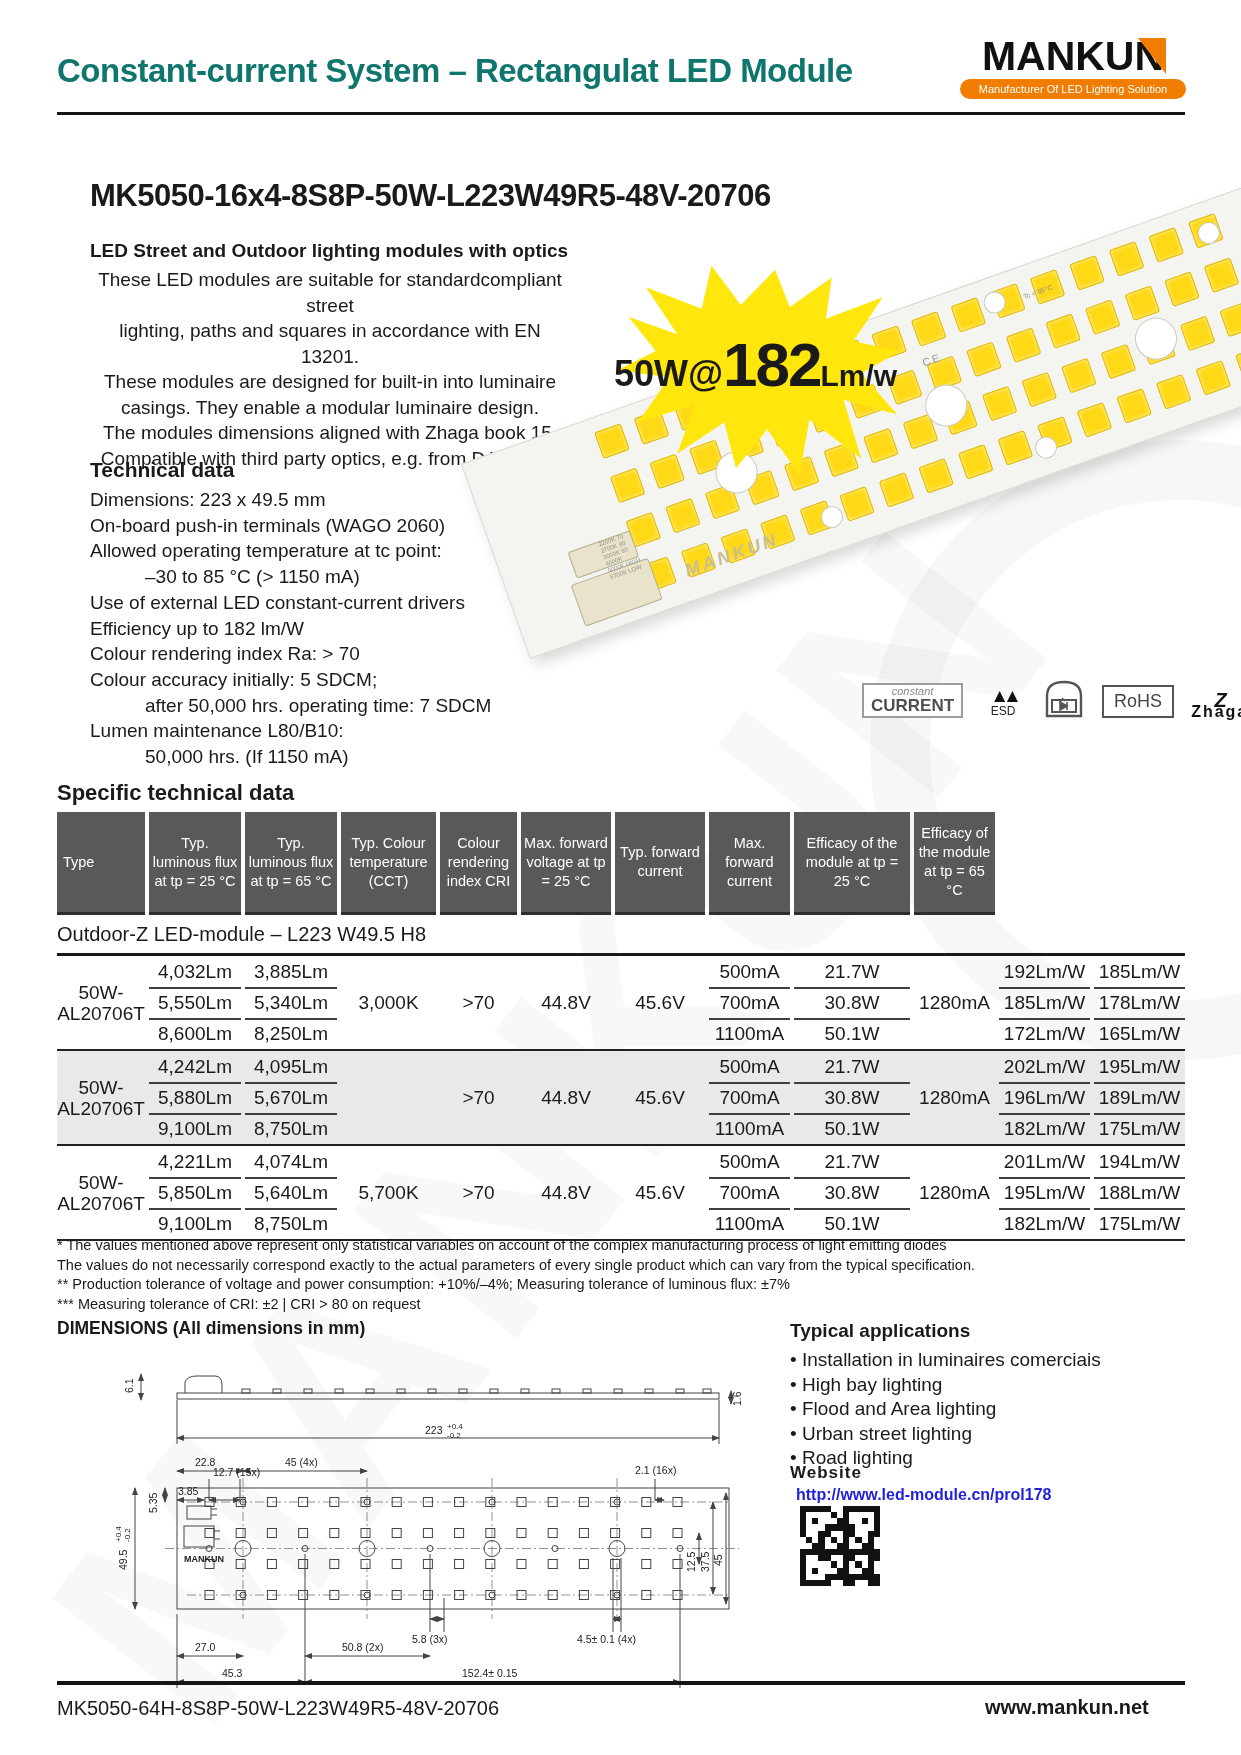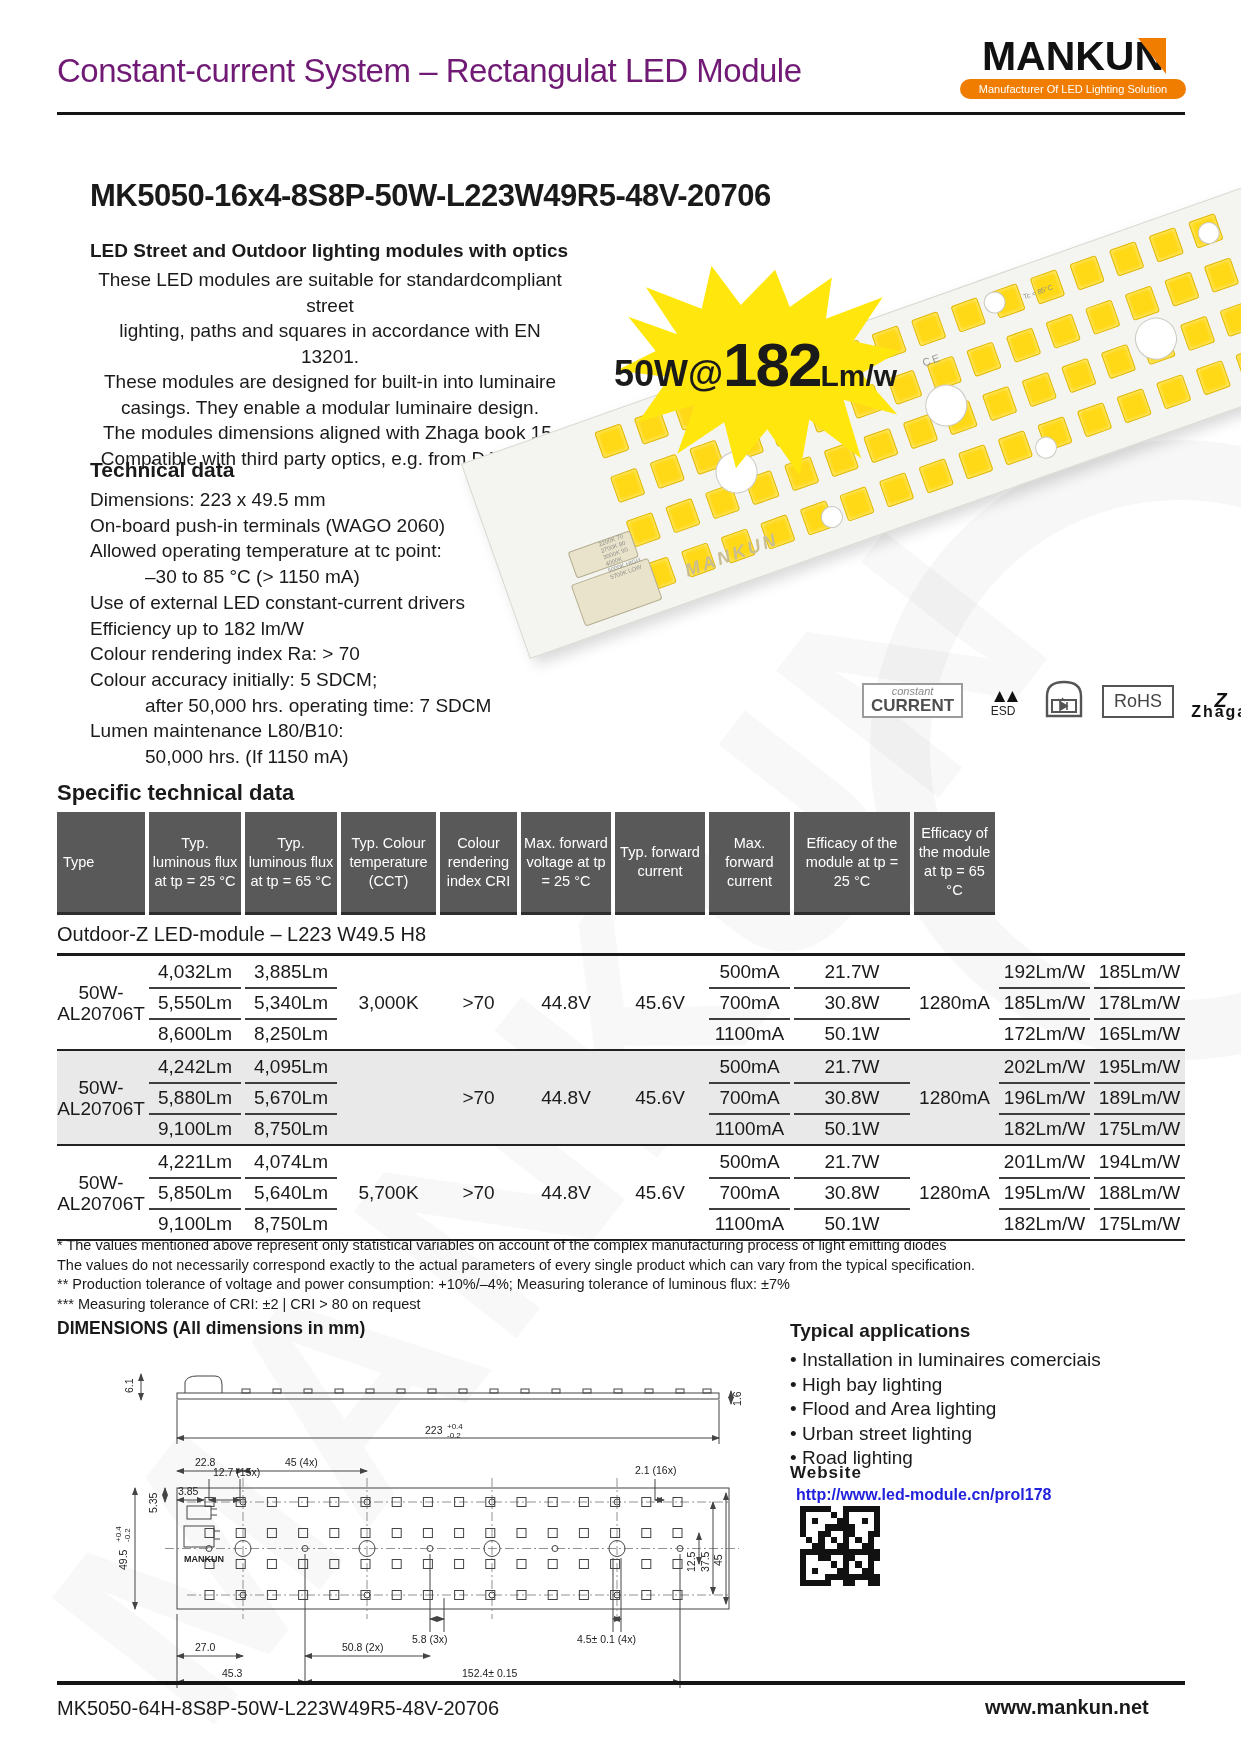--- a/index.html
+++ b/index.html
@@ -2,21 +2,21 @@
 <html><head>
 <meta charset="utf-8">
 <style>
   html,body{margin:0;padding:0;background:#fff;}
   body{width:1241px;height:1755px;overflow:hidden;font-family:"Liberation Sans",sans-serif;color:#1a1a1a;position:relative;}
   .abs{position:absolute;}
   
   .watermark{position:absolute;left:-150px;top:950px;font-size:300px;font-weight:bold;color:rgba(120,120,120,0.05);transform:rotate(-52deg);white-space:nowrap;z-index:0;letter-spacing:12px;}
   .swoosh{position:absolute;left:870px;top:440px;width:500px;height:500px;border:60px solid rgba(0,0,0,0.03);border-radius:50%;z-index:0;}
   
-  .hdr-title{left:57px;top:52px;font-size:33px;font-weight:400;letter-spacing:-0.5px;color:#701a75;}
+  .hdr-title{left:57px;top:52px;font-size:33px;font-weight:700;letter-spacing:-0.5px;color:#0f766e;}
   .logo{left:960px;top:34px;width:226px;text-align:center;}
   .logo-name{font-size:41px;font-weight:800;letter-spacing:0px;color:#111;line-height:44px;position:relative;display:inline-block;}
   .logo-tri{position:absolute;right:-2px;top:4px;}
   .logo-bar{margin-top:1px;background:#f07d00;border-radius:10px;color:#fff;font-size:11px;line-height:20px;height:20px;}
   .hdr-rule{left:57px;top:112px;width:1128px;height:3px;background:#151515;}
   
   .model-title{left:90px;top:178px;font-size:31px;font-weight:700;letter-spacing:-0.5px;}
   .intro-h{left:90px;top:240px;font-size:19px;font-weight:700;}
   .intro-body{left:90px;top:267px;width:480px;font-size:19px;line-height:25.5px;white-space:pre-line;text-align:center;}
   .tech-h{left:90px;top:458px;font-size:21px;font-weight:700;}

